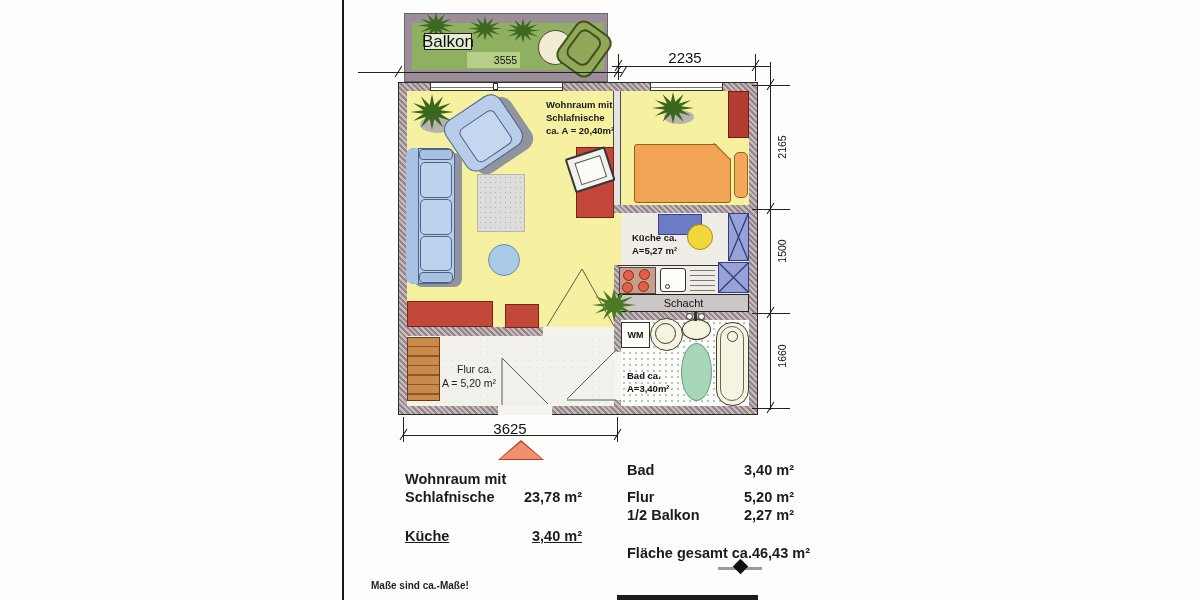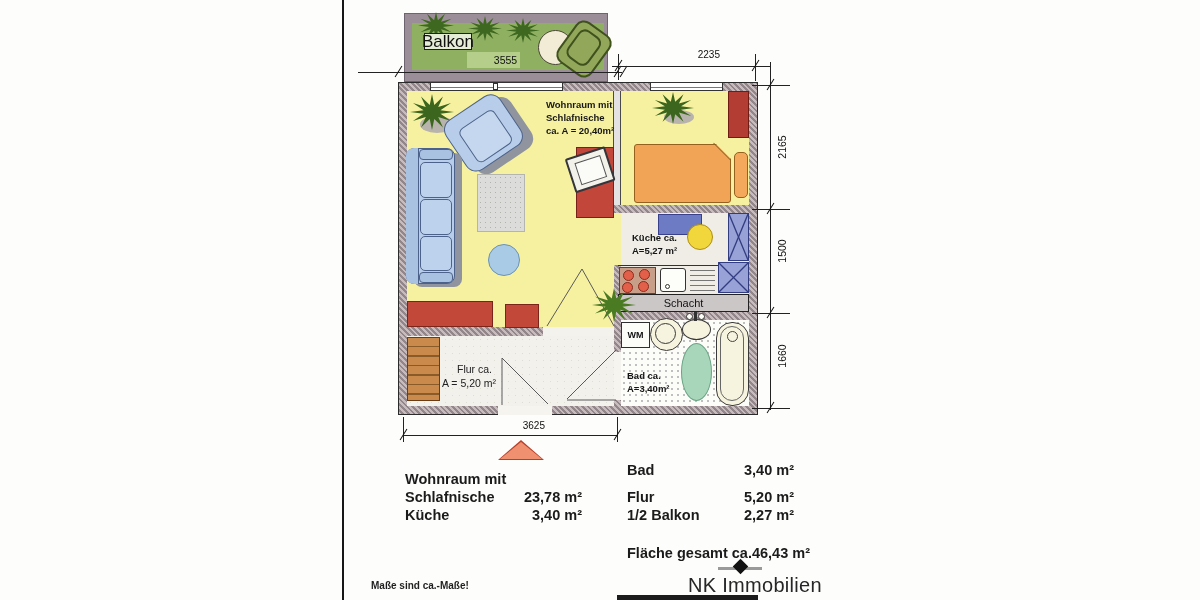--- a/index.html
+++ b/index.html
@@ -4,21 +4,21 @@
 <style>
   html,body{margin:0;padding:0;background:#ffffff;}
   #page{position:relative;width:1200px;height:600px;background:#fdfdfb;overflow:hidden;
         font-family:"Liberation Sans",sans-serif;}
   .a{position:absolute;}
   .hatch{background:repeating-linear-gradient(45deg,#c7bbbd 0 2px,#93868a 2px 4px);border:1.2px solid #2b2b2b;box-sizing:border-box;}
   .star{position:absolute;clip-path:polygon(100% 50%,69.3% 55.2%,93.3% 75%,64.1% 64.1%,75% 93.3%,55.2% 69.3%,50% 100%,44.8% 69.3%,25% 93.3%,35.9% 64.1%,6.7% 75%,30.7% 55.2%,0% 50%,30.7% 44.8%,6.7% 25%,35.9% 35.9%,25% 6.7%,44.8% 30.7%,50% 0%,55.2% 30.7%,75% 6.7%,64.1% 35.9%,93.3% 25%,69.3% 44.8%);}
   .dimh{position:absolute;height:0;border-top:1.1px solid #222;}
   .dimv{position:absolute;width:0;border-left:1.1px solid #222;}
   .tk{position:absolute;width:13px;height:0;border-top:1.6px solid #111;transform:rotate(-58deg);}
-  .dimtxt{position:absolute;font-size:10px;color:#111;text-align:right;white-space:nowrap;}
+  .dimtxt{position:absolute;font-size:15px;color:#111;text-align:center;white-space:nowrap;}
   .vdim{position:absolute;width:40px;height:14px;text-align:center;transform:rotate(-90deg);font-size:10.5px;color:#111;}
   .rmtxt{position:absolute;font-size:9.5px;font-weight:700;color:#161616;line-height:13px;white-space:nowrap;}
   .lg-row{position:absolute;display:flex;justify-content:space-between;font-weight:700;font-size:14.5px;color:#1b1b1b;white-space:nowrap;}
   .shadow{position:absolute;border-radius:50%;background:#a39db0;opacity:.75;}
   .circ{border-radius:50%;box-sizing:border-box;}
   .bx{box-sizing:border-box;}
 </style>
 </head>
 <body>
 
@@ -218,21 +218,21 @@
   <div class="a" style="left:498px;top:440px;width:46px;height:20px;background:#b8402a;clip-path:polygon(50% 0,0 100%,100% 100%);"></div>
   <div class="a" style="left:500px;top:442px;width:42px;height:17px;background:#ef9070;clip-path:polygon(50% 0,0 100%,100% 100%);"></div>
 
   <div class="lg-row" style="left:405px;top:471px;width:177px;">
     <span>Wohnraum mit</span>
   </div>
   <div class="lg-row" style="left:405px;top:489px;width:177px;">
     <span>Schlafnische</span>
     <span>23,78 m²</span>
   </div>
-  <div class="lg-row" style="left:405px;top:507px;width:177px;">
+  <div class="lg-row" style="left:405px;top:528px;width:177px;text-decoration:underline;">
     <span>Küche</span>
     <span>3,40 m²</span>
   </div>
   <div class="lg-row" style="left:627px;top:462px;width:167px;">
     <span>Bad</span>
     <span>3,40 m²</span>
   </div>
   <div class="lg-row" style="left:627px;top:489px;width:167px;">
     <span>Flur</span>
     <span>5,20 m²</span>
@@ -241,17 +241,16 @@
     <span>1/2 Balkon</span>
     <span>2,27 m²</span>
   </div>
   <div class="lg-row" style="left:627px;top:545px;width:167px;">
     <span>Fläche gesamt ca.</span>
     <span>46,43 m²</span>
   </div>
 
   <div class="a" style="left:718px;top:567px;width:44px;height:3px;background:#9a9a9a;"></div>
   <div class="a" style="left:735px;top:561px;width:11px;height:11px;background:#111;transform:rotate(45deg);"></div>
-  <div class="a" style="left:688px;top:574px;font-size:20px;color:#262626;letter-spacing:0.3px;white-space:nowrap;">NK Immobilien</div>
 
   <div class="a" style="left:371px;top:580px;font-size:10px;font-weight:700;color:#1f1f1f;white-space:nowrap;">Maße sind ca.-Maße!</div>
 
 </div>
 
 </body></html>

